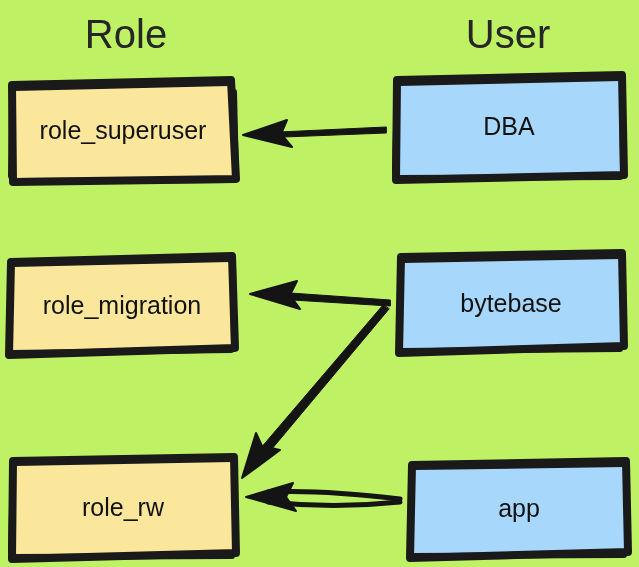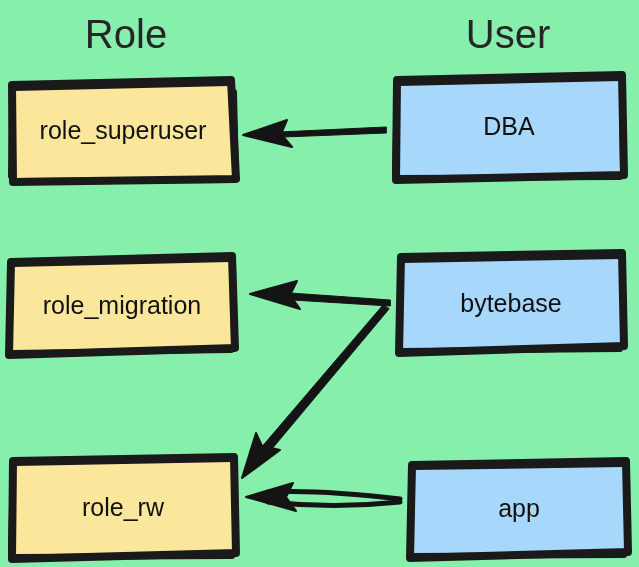--- a/index.html
+++ b/index.html
@@ -10,21 +10,21 @@
   body {
     width: 639px;
     height: 567px;
     overflow: hidden;
     font-family: "Liberation Sans", sans-serif;
   }
   #diagram-root {
     position: relative;
     width: 639px;
     height: 567px;
-    background: #86efac;
+    background: #bef264;
   }
   #diagram-svg {
     position: absolute;
     top: 0;
     left: 0;
     width: 639px;
     height: 567px;
   }
   .col-header {
     fill: #262626;

